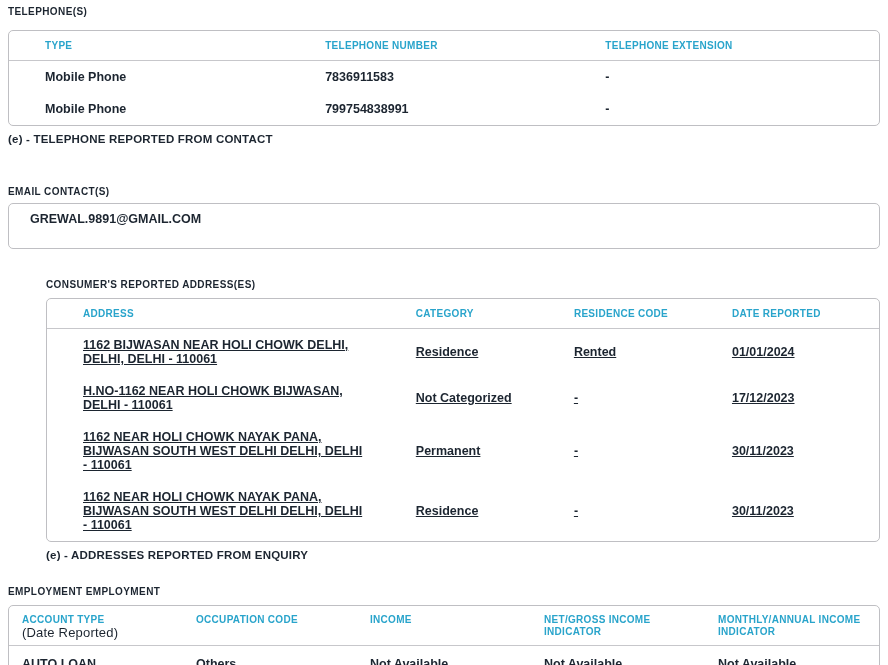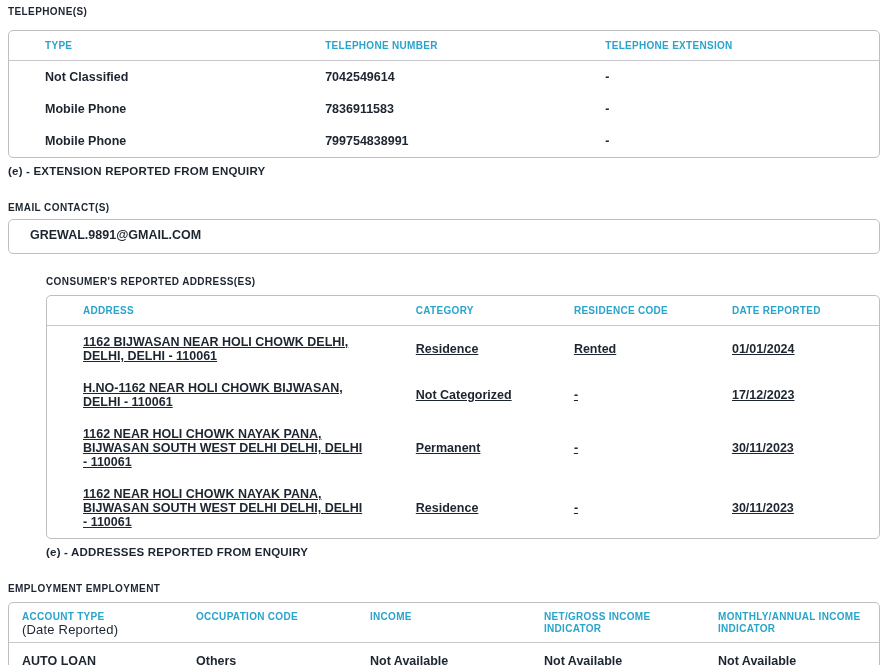--- a/index.html
+++ b/index.html
@@ -18,22 +18,22 @@
   .page { width: 888px; padding: 4px 8px 25px 8px; }
 
   h2.section-title {
     font-size: 10px;
     line-height: 16px;
     font-weight: bold;
     letter-spacing: 0.4px;
     margin: 0;
     color: var(--text);
   }
-  .sec-email    { margin-top: 22px; }
-  .sec-address  { margin-top: 20px; padding-left: 38px; }
+  .sec-email    { margin-top: 38px; }
+  .sec-address  { margin-top: 28px; padding-left: 38px; }
   .sec-employ   { margin-top: 22px; }
 
   .card {
     border: 1px solid var(--border);
     border-radius: 5px;
     margin-top: 10px;
     overflow: hidden;
     background: #fff;
   }
   .card.addr { margin-top: 5px; }
@@ -86,21 +86,21 @@
     line-height: 13px;
     font-weight: 600;
     letter-spacing: 0.2px;
     color: var(--text);
   }
 
   .email-box {
     border: 1px solid var(--border);
     border-radius: 5px;
     margin-top: 3px;
-    padding: 9px 10px 11px 21px;
+    padding: 9px 10px 22px 21px;
     font-size: 12.5px;
     line-height: 13px;
     font-weight: 600;
   }
 </style>
 </head>
 <body>
 
 <div class="page">
 
@@ -115,38 +115,33 @@
           </colgroup>
         <thead>
           <tr>
             <th>TYPE</th>
             <th>TELEPHONE NUMBER</th>
             <th>TELEPHONE EXTENSION</th>
           </tr>
         </thead>
         <tbody>
           <tr>
-            <td>Not Classified</td>
-            <td>7042549614</td>
-            <td>-</td>
-          </tr>
-          <tr>
             <td>Mobile Phone</td>
             <td>7836911583</td>
             <td>-</td>
           </tr>
           <tr>
             <td>Mobile Phone</td>
             <td>799754838991</td>
             <td>-</td>
           </tr>
         </tbody>
       </table>
     </div>
-    <div class="footnote">(e) - EXTENSION REPORTED FROM ENQUIRY</div>
+    <div class="footnote">(e) - TELEPHONE REPORTED FROM CONTACT</div>
   </section>
 
   <section class="sec-email">
     <h2 class="section-title">EMAIL CONTACT(S)</h2>
     <div class="email-box">GREWAL.9891@GMAIL.COM</div>
   </section>
 
   <section class="sec-address">
     <h2 class="section-title">CONSUMER'S REPORTED ADDRESS(ES)</h2>
     <div class="card addr">

